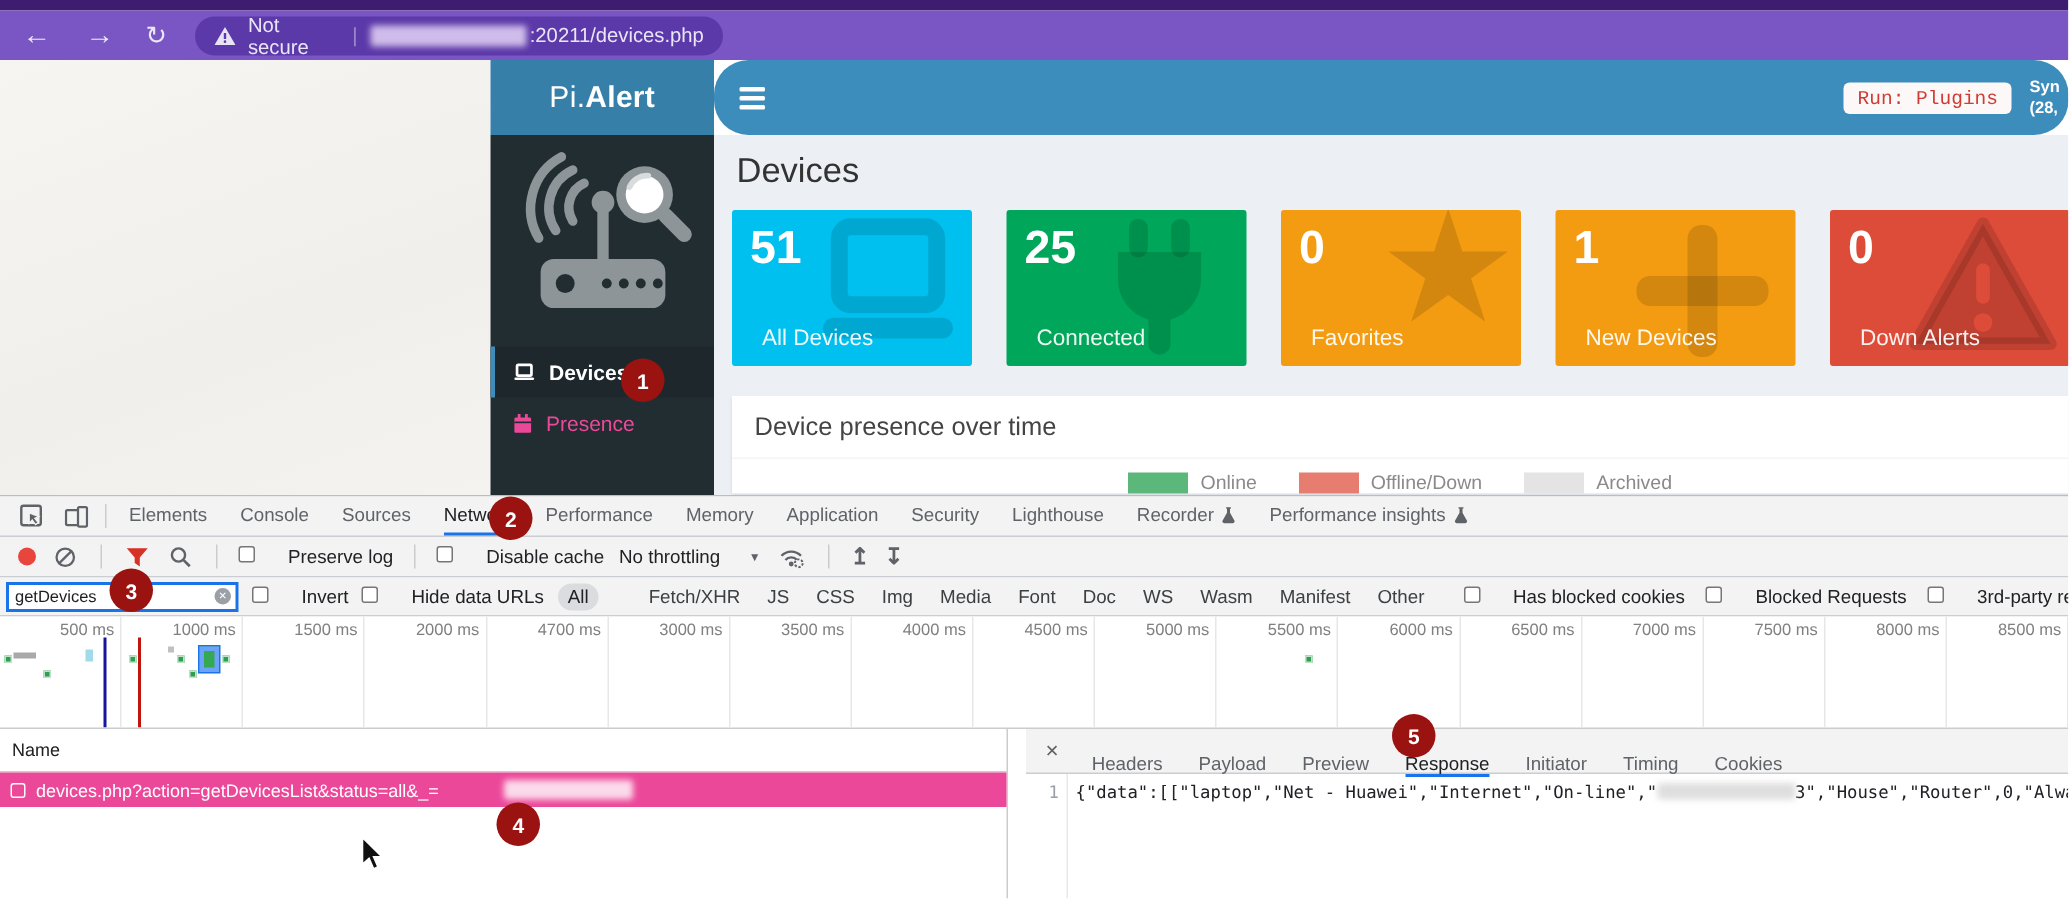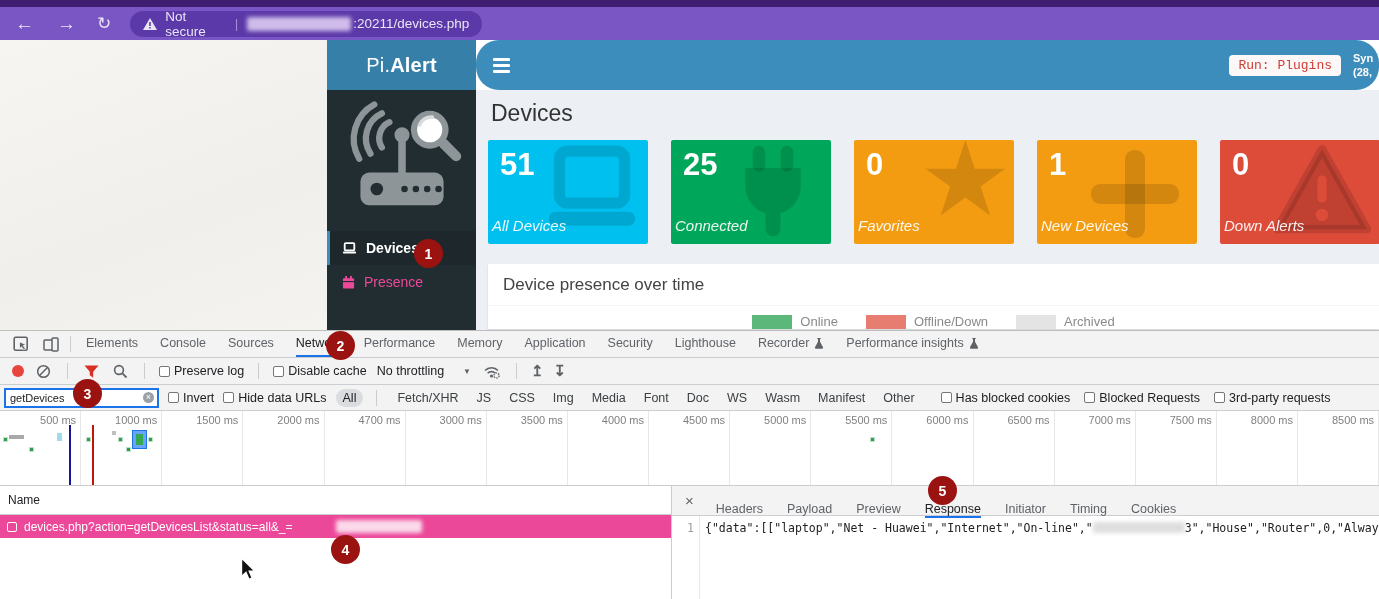--- a/index.html
+++ b/index.html
@@ -45,21 +45,21 @@
 
   .content { position:absolute; left:476px; top:90px; width:903px; height:240px; background:#ecf0f5;
              padding:7px 0 0 12px; overflow:hidden; }
   .page-title { font-size:23px; font-weight:normal; color:#333; margin:3px 0 13px 3px; }
   .cards { display:flex; gap:23px; }
   .card { position:relative; width:160px; height:104px; border-radius:2px; color:#fff;
           padding:8px 12px; overflow:hidden; flex-shrink:0; cursor:pointer; }
   .c-aqua { background:#00c0ef; } .c-green { background:#00a65a; }
   .c-yellow { background:#f39c12; } .c-red { background:#dd4b39; }
   .card .num { font-size:31px; font-weight:bold; line-height:1.1; position:relative; z-index:2; }
-  .card .lbl { position:absolute; left:4px; bottom:10px; font-size:15px; z-index:2; color:rgba(255,255,255,.92);font-style:italic; }
+  .card .lbl { position:absolute; left:20px; bottom:10px; font-size:15px; z-index:2; color:rgba(255,255,255,.92); }
   .card .ico { position:absolute; right:4px; top:4px; color:rgba(0,0,0,.13); z-index:1; }
   .card .star-glyph { position:absolute; right:2px; top:-18px; font-size:104px; line-height:1.1;
                       color:rgba(0,0,0,.13); z-index:1; }
 
   .panel { margin-top:20px; width:891px; background:#fff; box-shadow:0 1px 2px rgba(0,0,0,.12); }
   .panel-title { padding:11px 15px 10px 15px; font-size:17px; color:#444; border-bottom:1px solid #f4f4f4; }
   .legend { display:flex; justify-content:center; align-items:center; gap:10px; padding-top:8px;
             font-size:13px; color:#8a8a8a; }
   .lg-item { display:flex; align-items:center; gap:8px; margin:0 9px; }
   .swatch { width:40px; height:14px; display:inline-block; }
@@ -72,21 +72,21 @@
              align-items:stretch; padding-left:6px; }
   .tbtn { display:flex; align-items:center; padding:0 7px; cursor:pointer; }
   .vsep { width:1px; height:16px; background:#ccc; align-self:center; margin:0 4px; }
   .dt-tab { display:flex; align-items:center; gap:5px; margin:0 11px; color:#5f6368; font-size:12.5px;
             border-bottom:2px solid transparent; cursor:pointer; white-space:nowrap; }
   .dt-tab.active { color:#202124; border-bottom-color:#1a73e8; }
 
   .dt-toolbar { height:27px; background:#f3f3f3; border-bottom:1px solid #cacdd1; display:flex;
                 align-items:center; gap:10px; padding-left:12px; font-size:12.5px; color:#202124; }
   .rec-dot { width:12px; height:12px; border-radius:50%; background:#e8453c; cursor:pointer; flex-shrink:0; }
-  .chk { display:flex; align-items:center; gap:4px; cursor:pointer; white-space:nowrap; }
+  .chk { display:flex; align-items:flex-start; gap:22px; cursor:pointer; white-space:nowrap; }
   .box { width:11px; height:11px; border:1px solid #767676; border-radius:2px; background:#fff; flex-shrink:0; }
   .throttle { display:flex; align-items:center; gap:5px; cursor:pointer; }
   .caret { font-size:8px; color:#5f6368; }
   .arrow-gl { font-size:15px; color:#5f6368; font-weight:bold; cursor:pointer; }
 
   .dt-filter { height:26px; background:#f3f3f3; border-bottom:1px solid #cacdd1; display:flex;
                align-items:center; gap:9px; padding-left:4px; font-size:12.5px; color:#202124; }
   .filter-box { position:relative; width:155px; height:20px; border:2px solid #1a73e8; background:#fff;
                 display:flex; align-items:center; flex-shrink:0; }
   .filter-box input { border:none; outline:none; width:128px; font-size:11px; padding-left:4px;
@@ -106,21 +106,21 @@
   .marks > i { position:absolute; display:block; }
   .m-dot    { top:26px; width:5px; height:5px; background:#2f9e4f; border:1px solid #bfe3ca; }
   .m-dot-lo { top:36px; width:5px; height:5px; background:#2f9e4f; border:1px solid #bfe3ca; }
   .m-bar    { top:24px; width:15px; height:4px; background:#a9a9a9; }
   .m-tick-cyan { top:22px; width:5px; height:8px; background:#9fdbe8; }
   .m-tick-gray { top:20px; width:4px; height:4px; background:#c0c0c0; }
   .m-line-blue { top:14px; bottom:0; width:2px; background:#16169c; }
   .m-line-red  { top:14px; bottom:0; width:2px; background:#c0140c; }
   .m-sel { top:20px; width:13px; height:17px; background:#34a853; border:3px solid #6aa3f7; outline:1px solid #1a73e8; }
 
-  .dt-split { display:flex; height:114px; }
+  .dt-split { display:flex; height:114px;gap:12px; }
   .req { width:672px; border-right:1px solid #ccc; display:flex; flex-direction:column; background:#fff; }
   .req-head { height:29px; border-bottom:1px solid #ccc; display:flex; align-items:center;
               padding-left:8px; color:#202124; flex-shrink:0; }
   .req-row { height:23px; display:flex; align-items:center; gap:7px; padding-left:7px; cursor:pointer;
              white-space:nowrap; position:relative; }
   .req-row .box { width:10px; height:10px; }
   .req-row.selected { background:#ec4899; color:#fff; }
   .req-row.selected .box { border-color:#fff; background:transparent; }
   .row-blur { display:inline-block; width:86px; height:13px; background:rgba(255,255,255,.8);
               border-radius:2px; filter:blur(2px); margin-left:36px; }

